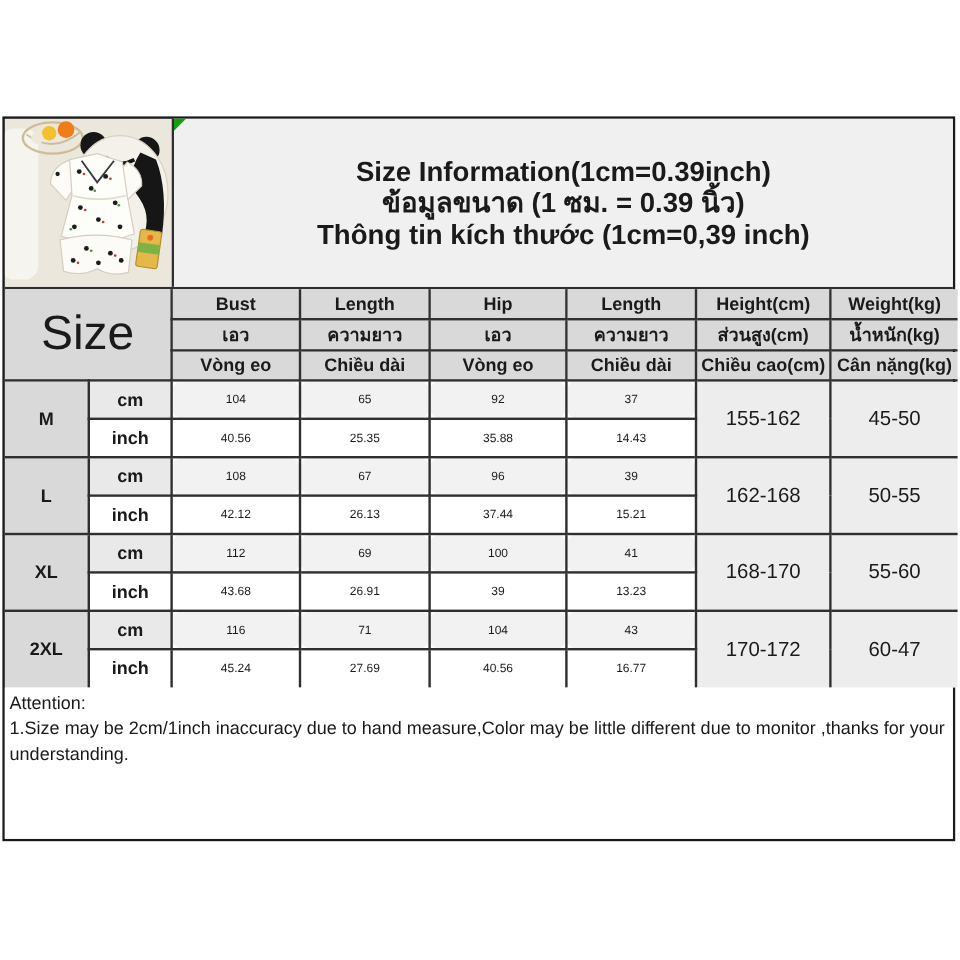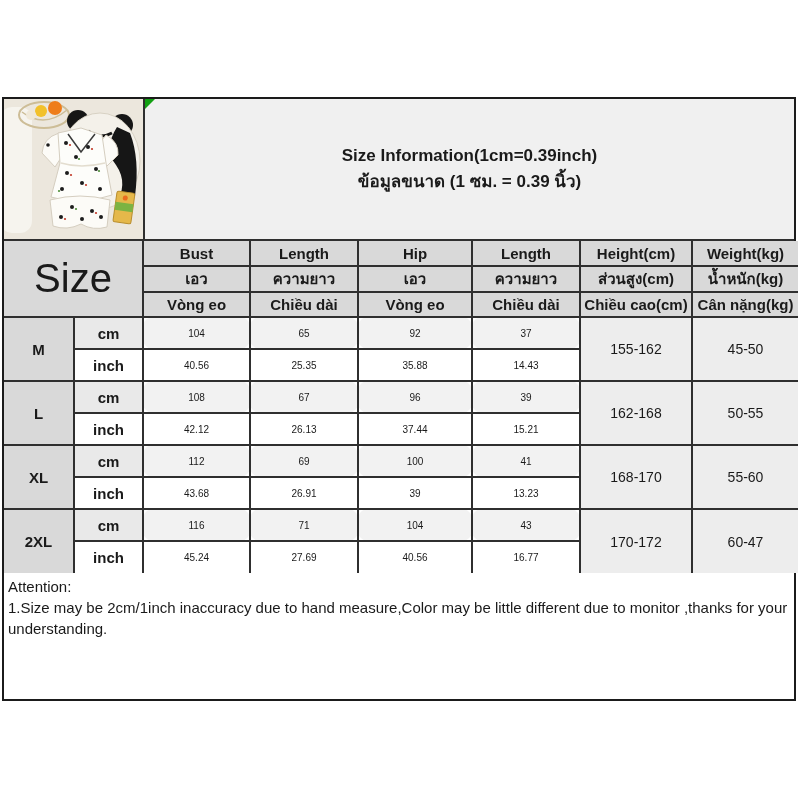--- a/index.html
+++ b/index.html
@@ -6,39 +6,39 @@
   .screen{position:relative;width:800px;height:800px;background:#ffffff;overflow:hidden;
           font-family:"Liberation Sans","DejaVu Sans",sans-serif;color:#1a1a1a;}
   .sheet{position:absolute;left:2px;top:97px;width:794px;height:604px;box-sizing:border-box;
          border:2px solid #1b1b1b;background:#ffffff;display:flex;flex-direction:column;}
   
   .top-row{display:flex;height:140px;flex:0 0 140px;border-bottom:2px solid #2f2f2f;}
   .photo-cell{width:139px;flex:0 0 139px;border-right:2px solid #2f2f2f;overflow:hidden;}
   .photo-cell svg{display:block;width:100%;height:100%;}
   .title-cell{flex:1;position:relative;background:#f0f0f0;display:flex;flex-direction:column;
               align-items:center;justify-content:center;}
-  .title-cell .t{font-weight:bold;font-size:17px;line-height:26px;text-align:center;}
+  .title-cell .t{font-weight:bold;font-size:23px;line-height:26px;text-align:center;}
   .corner-marker{position:absolute;top:0;left:0;width:0;height:0;
                  border-top:10px solid #12a012;border-right:10px solid transparent;}
   
   table{border-collapse:collapse;table-layout:fixed;width:100%;border:hidden;}
   th,td{border:2px solid #2f2f2f;text-align:center;vertical-align:middle;overflow:hidden;
         padding:0 2px;box-sizing:border-box;}
   tr.hdr{height:25px;}
   tr.r-cm,tr.r-in{height:32px;}
   th{background:#d9d9d9;font-size:15px;font-weight:bold;}
   th.size-big{font-size:40px;font-weight:normal;}
   td.size{background:#d9d9d9;font-size:15px;font-weight:bold;}
   td.unit{font-size:15px;font-weight:bold;}
   td.ucm{background:#e9e9e9;}
   td.uin{background:#ffffff;margin-top:12px;}
   td.val{font-size:10px;font-weight:normal;border-radius:10px;}
   td.vcm{background:#f2f2f2;}
   td.vin{background:#ffffff;}
-  td.range{background:#ededed;font-size:14px;font-weight:normal;}
+  td.range{background:#ededed;font-size:17px;font-weight:normal;}
   
   .attention{flex:1;padding:3px 4px 16px 4px;font-size:15px;line-height:21px;text-align:left;
              background:#ffffff;}
 </style>
 </head>
 <body>
 
 <div class="screen">
   <div class="sheet">
 
@@ -104,20 +104,21 @@
             <rect x="111" y="93" width="18" height="31" rx="2" fill="#e5b84a" stroke="#b98e2d"></rect>
             <rect x="111" y="104" width="18" height="8" fill="#7cb342"></rect>
             <circle cx="120" cy="99" r="2.5" fill="#e86c1f"></circle>
           </g>
         </svg>
       </div>
       <div class="title-cell">
         <div class="corner-marker"></div>
         <div class="t">Size Information(1cm=0.39inch)</div>
         <div class="t">ข้อมูลขนาด (1 ซม. = 0.39 นิ้ว)</div>
+        <div class="t">Thông tin kích thước (1cm=0,39 inch)</div>
       </div>
     </div>
 
     <table>
       <colgroup>
         <col style="width:70px">
           <col style="width:69px">
           <col style="width:107px">
           <col style="width:108px">
         <col style="width:114px">

